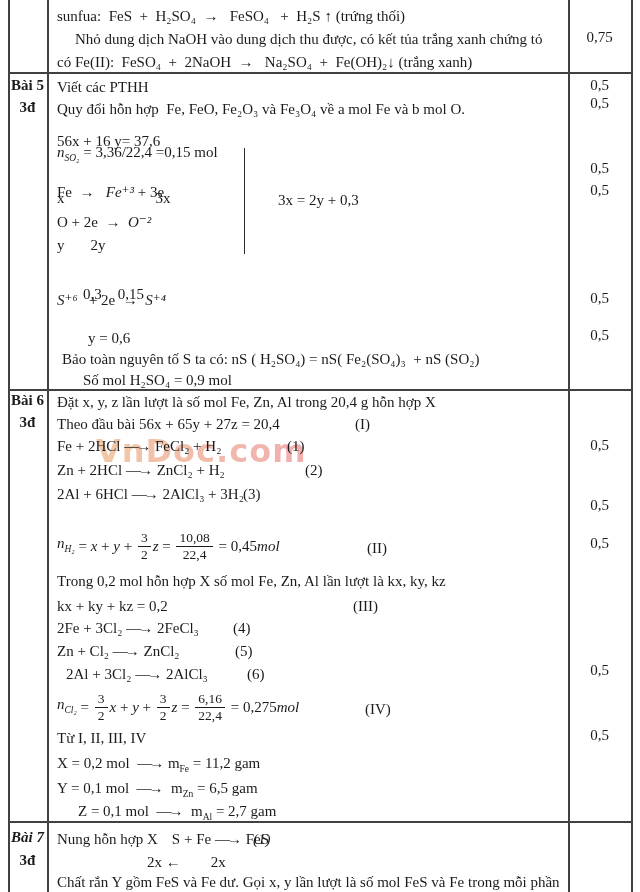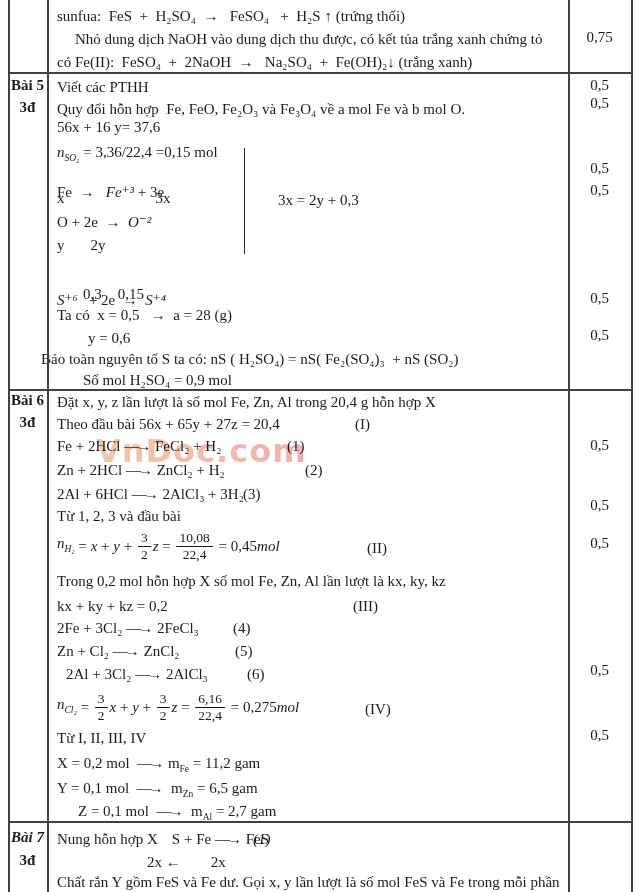--- a/index.html
+++ b/index.html
@@ -47,39 +47,37 @@
   <div class="hline" style="top:389px"></div>
   <div class="hline" style="top:821px"></div>
 
   <div id="divider-b5"></div>
 
 <div class="line" style="left: 57px; top: 6px;"><span>sunfua:  FeS  +  H₂SO₄  →   FeSO₄   +  H₂S ↑ (trứng thối)</span></div>
     <div class="line" style="left: 75px; top: 29px;"><span>Nhỏ dung dịch NaOH vào dung dịch thu được, có kết tủa trắng xanh chứng tỏ</span></div>
     <div class="line" style="left: 57px; top: 52px;"><span>có Fe(II):  FeSO₄  +  2NaOH  →   Na₂SO₄  +  Fe(OH)₂↓ (trắng xanh)</span></div>
     <div class="line" style="left: 57px; top: 77px;"><span>Viết các PTHH</span></div>
     <div class="line" style="left: 57px; top: 99px;"><span>Quy đổi hỗn hợp  Fe, FeO, Fe₂O₃ và Fe₃O₄ về a mol Fe và b mol O.</span></div>
-    <div class="line" style="left: 57px; top: 117px;"><span>56x + 16 y= 37,6</span></div>
+    <div class="line" style="left: 57px; top: 131px;"><span>56x + 16 y= 37,6</span></div>
     <div class="line" style="left: 57px; top: 142px;"><span><span class="it">n</span><span class="sb it">SO₂</span></span><span> = 3,36/22,4 =0,15 mol</span></div>
     <div class="line" style="left: 57px; top: 167px; margin-top: 15px;"><span>Fe  →   </span><span class="it">Fe⁺³</span><span> + 3e</span></div>
     <div class="line" style="left: 57px; top: 188px;"><span>x</span><span class="gap" style="width: 91px;"></span><span>3x</span></div>
     <div class="line" style="left: 278px; top: 190px;"><span>3x = 2y + 0,3</span></div>
     <div class="line" style="left: 57px; top: 212px;"><span>O + 2e  →  </span><span class="it">O⁻²</span></div>
     <div class="line" style="left: 57px; top: 235px;"><span>y</span><span class="gap" style="width: 26px;"></span><span>2y</span></div>
     <div class="line" style="left: 57px; top: 258px; margin-top: 32px;"><span class="it">S⁺⁶</span><span>   + 2e  →  </span><span class="it">S⁺⁴</span></div>
     <div class="line" style="left: 83px; top: 284px;"><span>0,3</span><span class="gap" style="width: 16px;"></span><span>0,15</span></div>
-    <div class="line" style="left: 57px; top: 305px;"><span>Ta có  x = 0,5   →  a = 28 (g)</span></div>
     <div class="line" style="left: 88px; top: 328px; text-align: right;"><span>y = 0,6</span></div>
-    <div class="line" style="left: 41px; top: 349px; text-align: center;"><span>Bảo toàn nguyên tố S ta có: nS ( H₂SO₄) = nS( Fe₂(SO₄)₃  + nS (SO₂)</span></div>
+    <div class="line" style="left: 62px; top: 349px; text-align: center;"><span>Bảo toàn nguyên tố S ta có: nS ( H₂SO₄) = nS( Fe₂(SO₄)₃  + nS (SO₂)</span></div>
     <div class="line" style="left: 83px; top: 370px;"><span>Số mol H₂SO₄ = 0,9 mol</span></div>
     <div class="line" style="left: 57px; top: 392px;"><span>Đặt x, y, z lần lượt là số mol Fe, Zn, Al trong 20,4 g hỗn hợp X</span></div>
     <div class="line" style="left: 57px; top: 414px;"><span>Theo đầu bài 56x + 65y + 27z = 20,4</span><span class="tag" style="left: 298px; top: 0px;">(I)</span></div>
     <div class="line" style="left: 57px; top: 436px;"><span>Fe + 2HCl </span><span class="la">—→</span><span> FeCl₂ + H₂</span><span class="tag" style="left: 230px; top: 0px;">(1)</span></div>
     <div class="line" style="left: 57px; top: 460px;"><span>Zn + 2HCl </span><span class="la">—→</span><span> ZnCl₂ + H₂</span><span class="tag" style="left: 248px; top: 0px;">(2)</span></div>
     <div class="line" style="left: 57px; top: 484px;"><span>2Al + 6HCl </span><span class="la">—→</span><span> 2AlCl₃ + 3H₂</span><span class="tag" style="left: 186px; top: 0px;">(3)</span></div>
-    <div class="line" style="left: 57px; top: 506px;"><span>Từ 1, 2, 3 và đầu bài</span></div>
     <div class="line fr" style="left: 57px; top: 527px;"><span><span class="it">n</span><span class="sb it">H₂</span></span><span> = </span><span class="it">x</span><span> + </span><span class="it">y</span><span> + </span><span class="frac"><span class="fn">3</span><span class="fd">2</span></span><span class="it">z</span><span> = </span><span class="frac"><span class="fn">10,08</span><span class="fd">22,4</span></span><span> = 0,45</span><span class="it">mol</span><span class="tag" style="left: 310px; top: 11px;">(II)</span></div>
     <div class="line" style="left: 57px; top: 571px;"><span>Trong 0,2 mol hỗn hợp X số mol Fe, Zn, Al lần lượt là kx, ky, kz</span></div>
     <div class="line" style="left: 57px; top: 596px;"><span>kx + ky + kz = 0,2</span><span class="tag" style="left: 296px; top: 0px;">(III)</span></div>
     <div class="line" style="left: 57px; top: 618px;"><span>2Fe + 3Cl₂ </span><span class="la">—→</span><span> 2FeCl₃</span><span class="tag" style="left: 176px; top: 0px;">(4)</span></div>
     <div class="line" style="left: 57px; top: 641px;"><span>Zn + Cl₂ </span><span class="la">—→</span><span> ZnCl₂</span><span class="tag" style="left: 178px; top: 0px;">(5)</span></div>
     <div class="line" style="left: 66px; top: 664px;"><span>2Al + 3Cl₂ </span><span class="la">—→</span><span> 2AlCl₃</span><span class="tag" style="left: 181px; top: 0px;">(6)</span></div>
     <div class="line fr" style="left: 57px; top: 688px;"><span><span class="it">n</span><span class="sb it">Cl₂</span></span><span> = </span><span class="frac"><span class="fn">3</span><span class="fd">2</span></span><span class="it">x</span><span> + </span><span class="it">y</span><span> + </span><span class="frac"><span class="fn">3</span><span class="fd">2</span></span><span class="it">z</span><span> = </span><span class="frac"><span class="fn">6,16</span><span class="fd">22,4</span></span><span> = 0,275</span><span class="it">mol</span><span class="tag" style="left: 308px; top: 11px;">(IV)</span></div>
     <div class="line" style="left: 57px; top: 728px;"><span>Từ I, II, III, IV</span></div>
     <div class="line" style="left: 57px; top: 753px;"><span>X = 0,2 mol  </span><span class="la">—→</span><span> </span><span><span>m</span><span class="sb">Fe</span></span><span> = 11,2 gam</span></div>
     <div class="line" style="left: 57px; top: 778px;"><span>Y = 0,1 mol  </span><span class="la">—→</span><span>  </span><span><span>m</span><span class="sb">Zn</span></span><span> = 6,5 gam</span></div>

